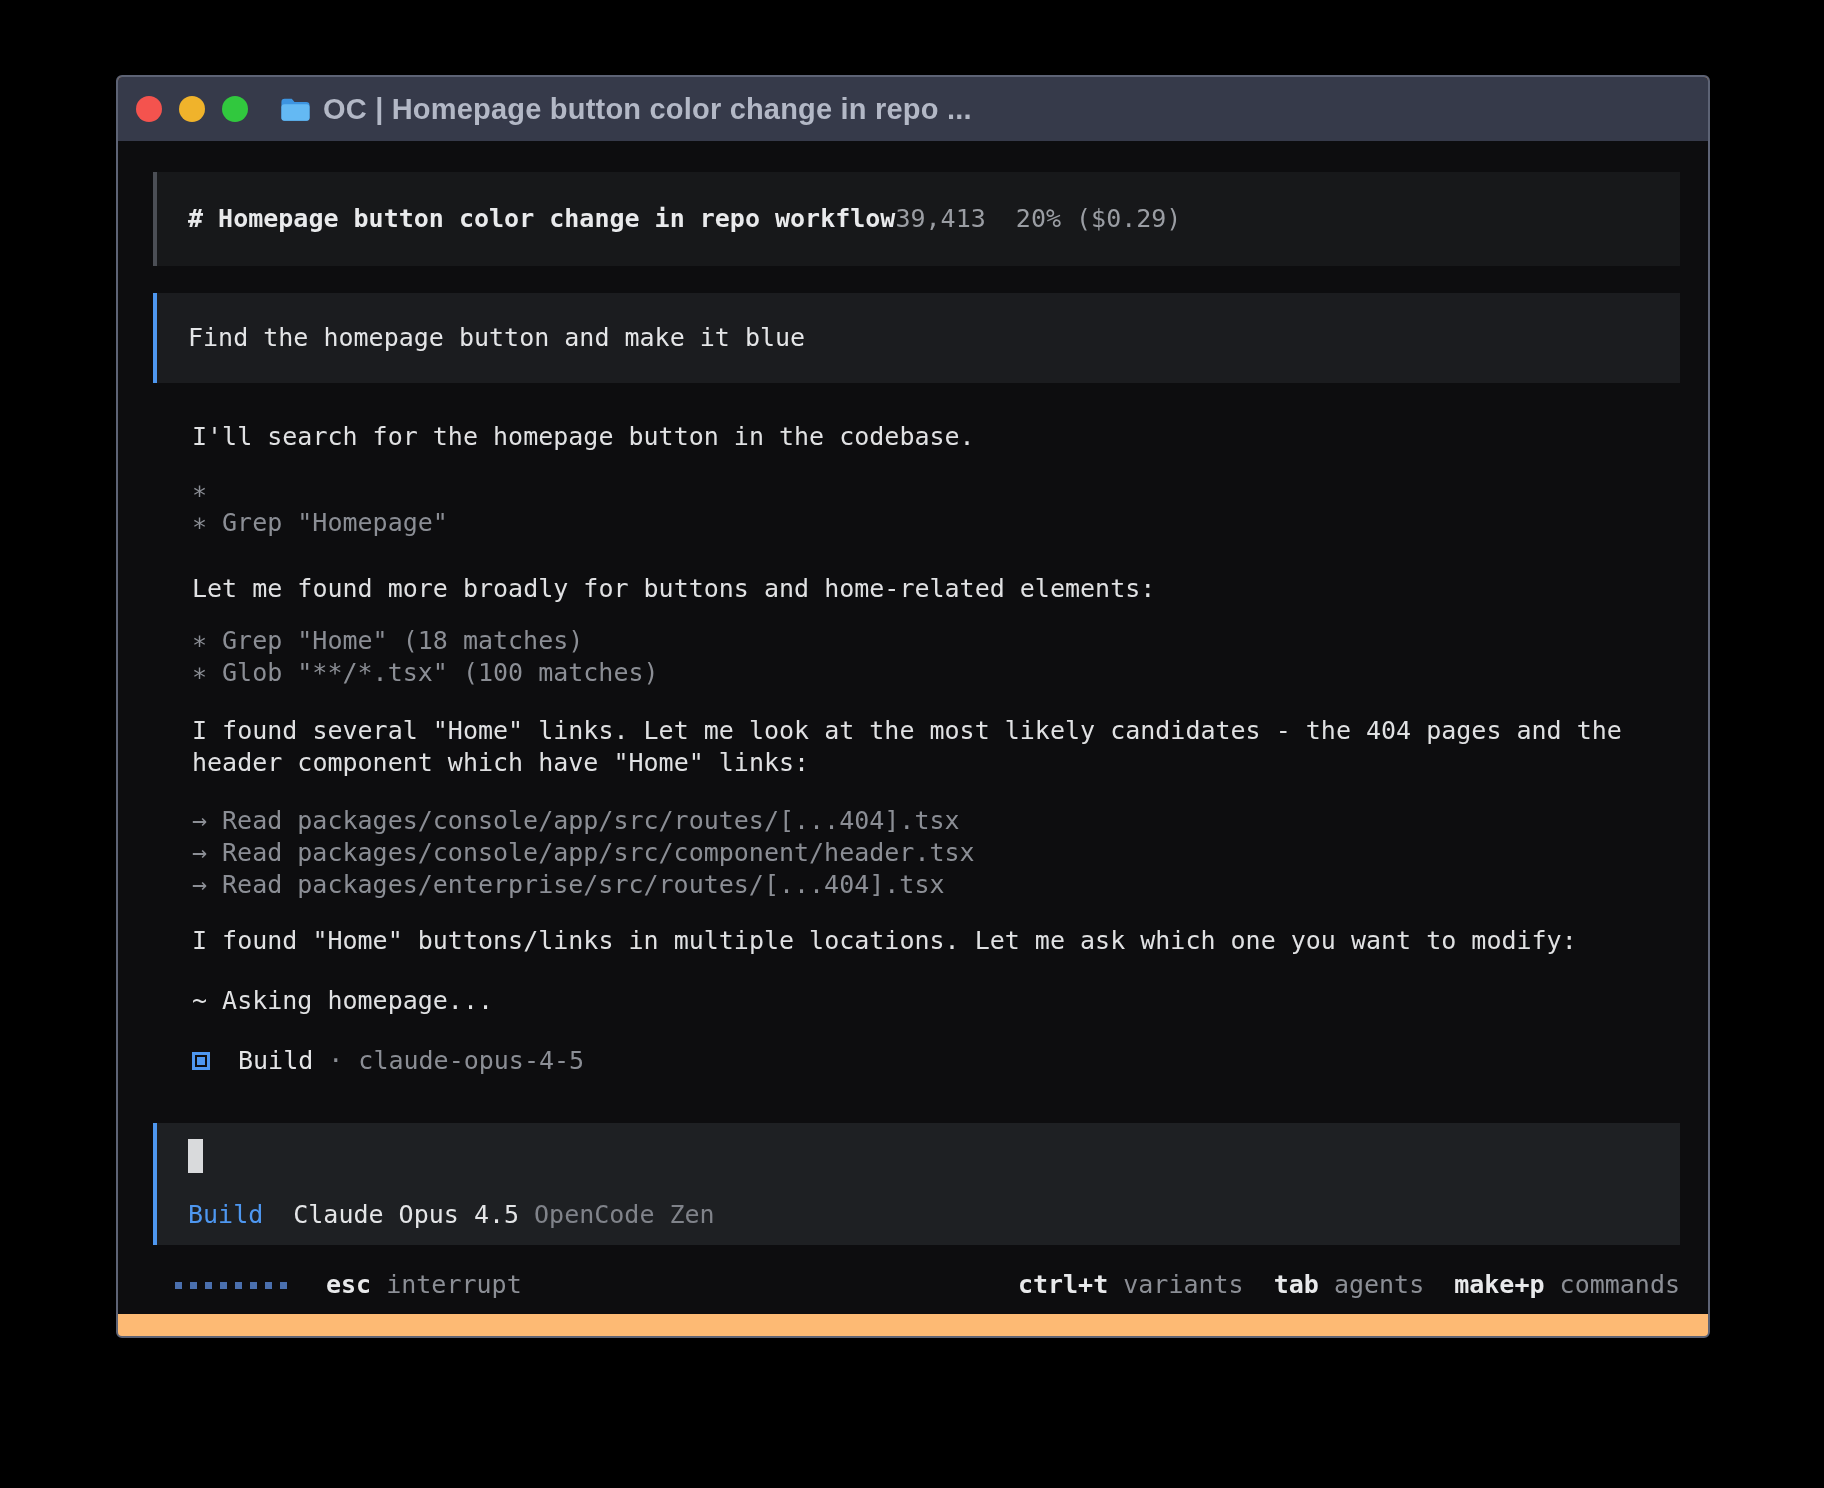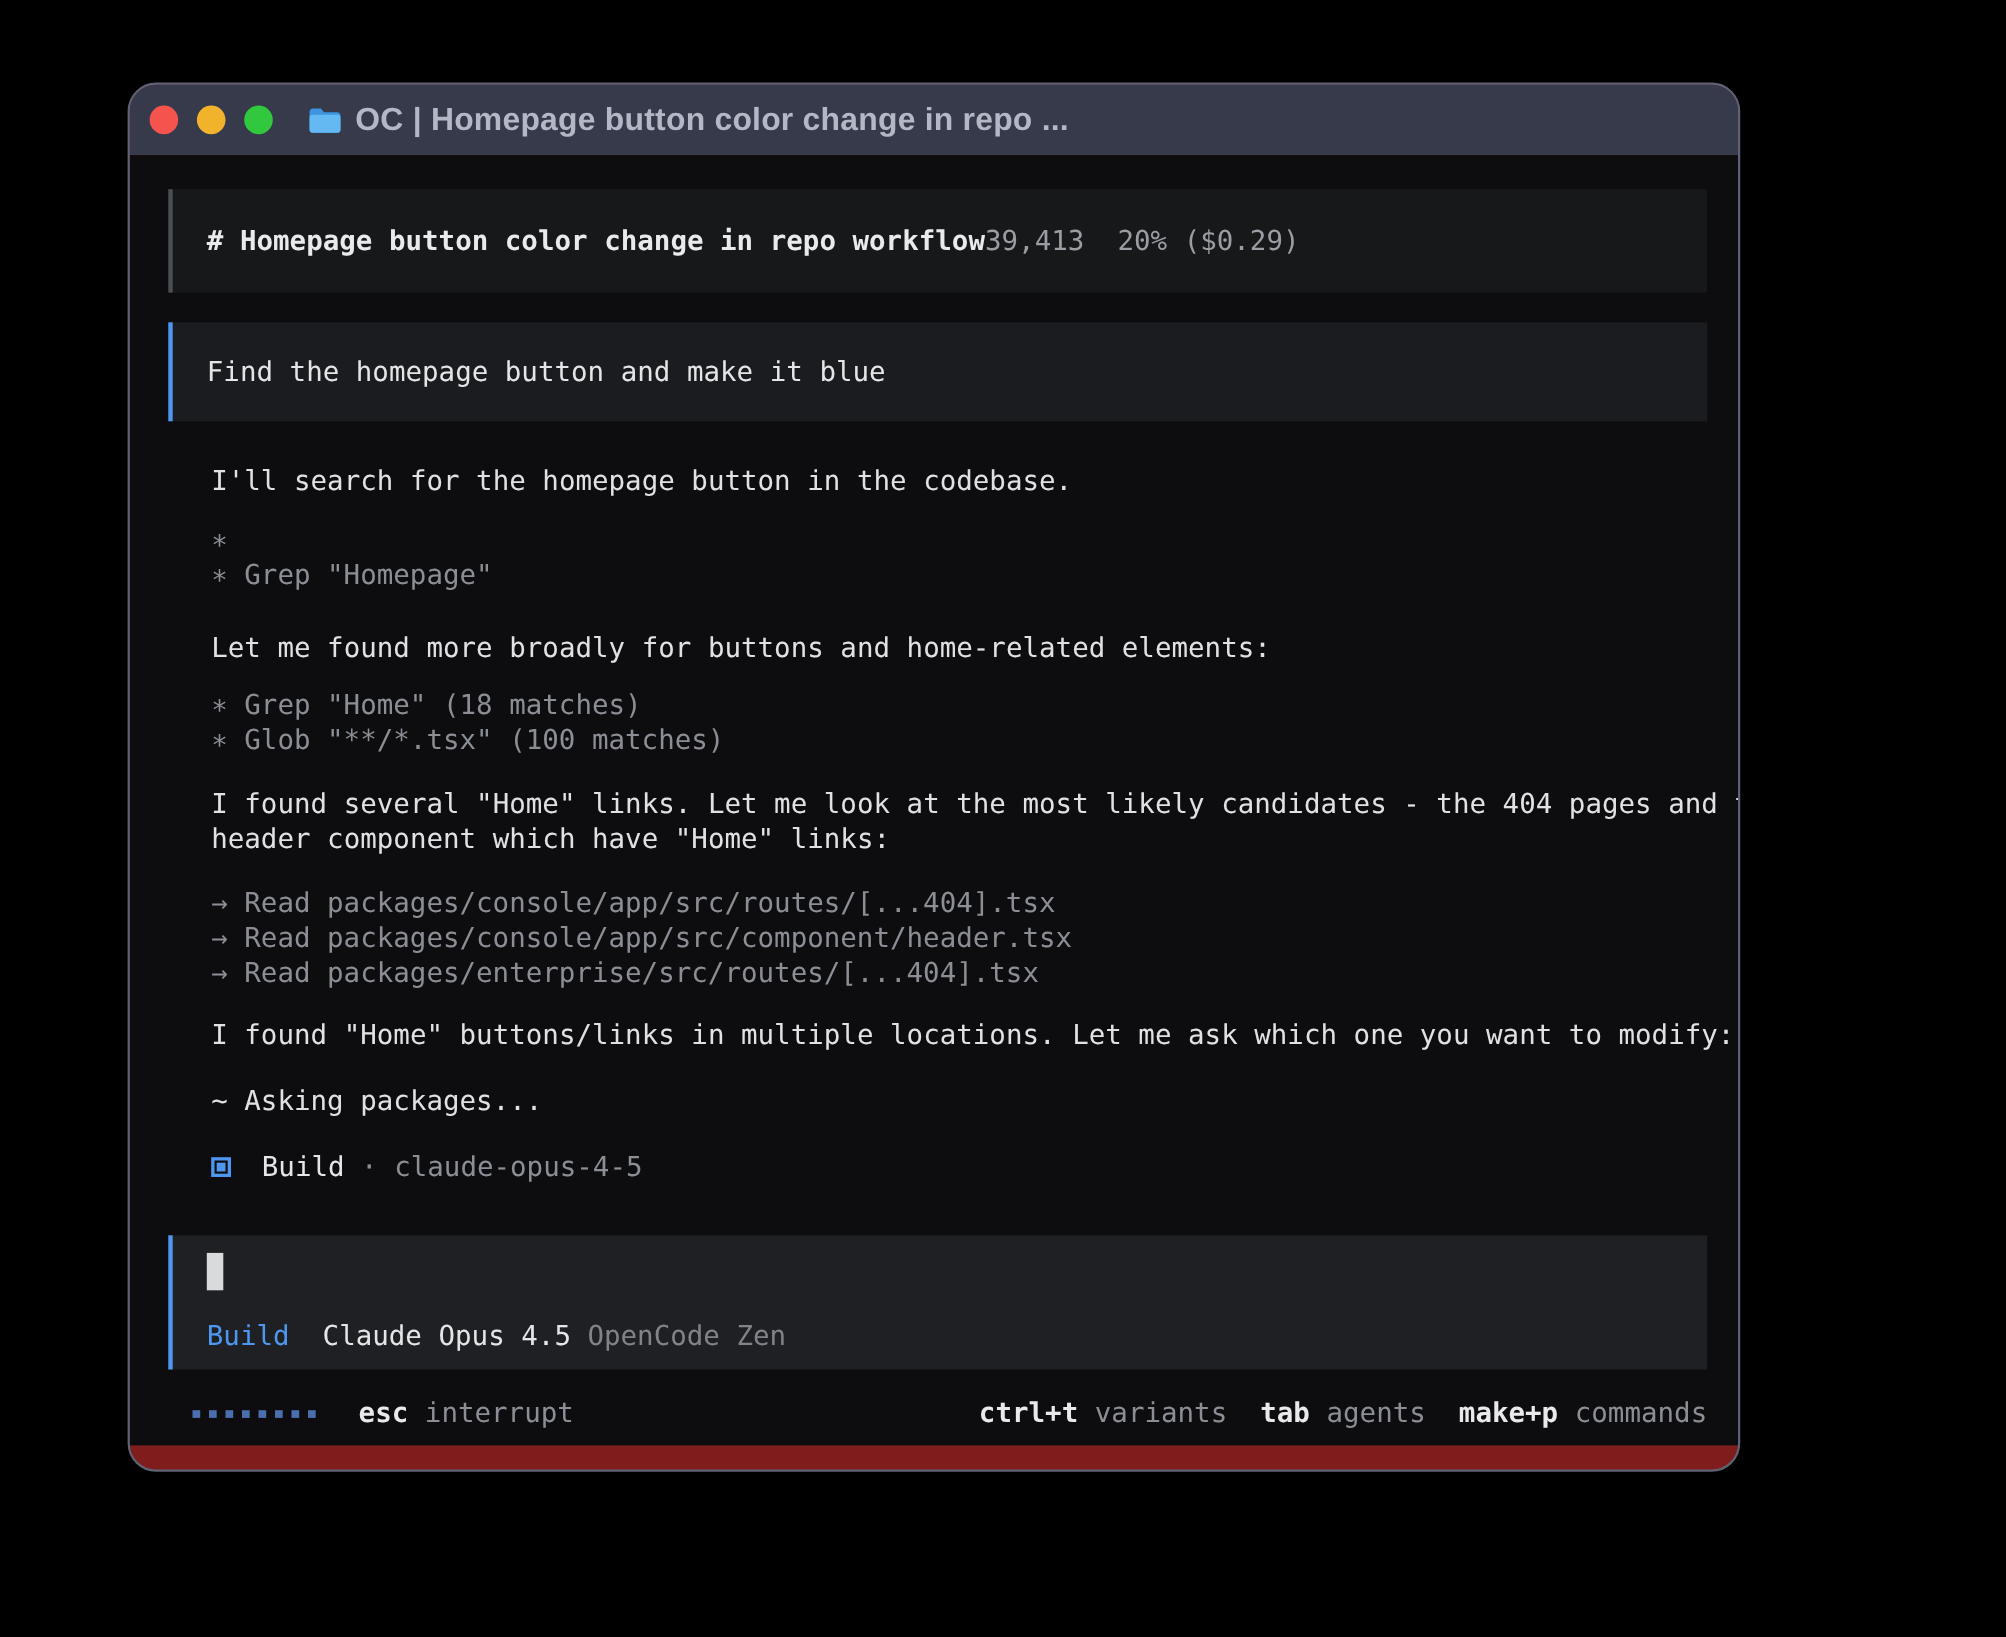--- a/index.html
+++ b/index.html
@@ -2,24 +2,24 @@
 <html><head>
 <meta charset="utf-8">
 <style>
   * { margin: 0; padding: 0; box-sizing: border-box; }
   html, body { width: 1824px; height: 1488px; background: #000000; overflow: hidden; }
   body { font-family: "DejaVu Sans Mono", monospace; }
 
   .window {
     position: absolute;
     left: 116px; top: 75px;
-    width: 1466px; height: 1263px;
-    background: #7f1d1d;
+    width: 1594px; height: 1263px;
+    background: #fdba74;
     border: 2px solid #5d6375;
-    border-radius: 26px;
+    border-radius: 6px;
     overflow: hidden;
   }
 
   
   .titlebar {
     height: 64px;
     display: flex;
     align-items: center;
     padding-left: 18px;
     background: #363a4a;
@@ -205,21 +205,21 @@
           <span>Read packages/console/app/src/component/header.tsx</span>
       </div>
       <div class="line dim">
         <span class="prefix">→</span>
           <span>Read packages/enterprise/src/routes/[...404].tsx</span>
       </div>
     </div>
 
     <div class="flow txt" style="margin-top:24px">I found "Home" buttons/links in multiple locations. Let me ask which one you want to modify:</div>
 
-    <div class="flow txt" style="margin-top:28px">~ Asking packages...</div>
+    <div class="flow txt" style="margin-top:28px">~ Asking homepage...</div>
 
     <div class="flow agent-status" style="margin-top:28px">
       <span class="agent-icon">
           <span class="inner"></span>
         </span>
       <span class="agent-name">Build</span>
       <span class="agent-sep">·</span>
       <span class="agent-model">claude-opus-4-5</span>
     </div>
 

